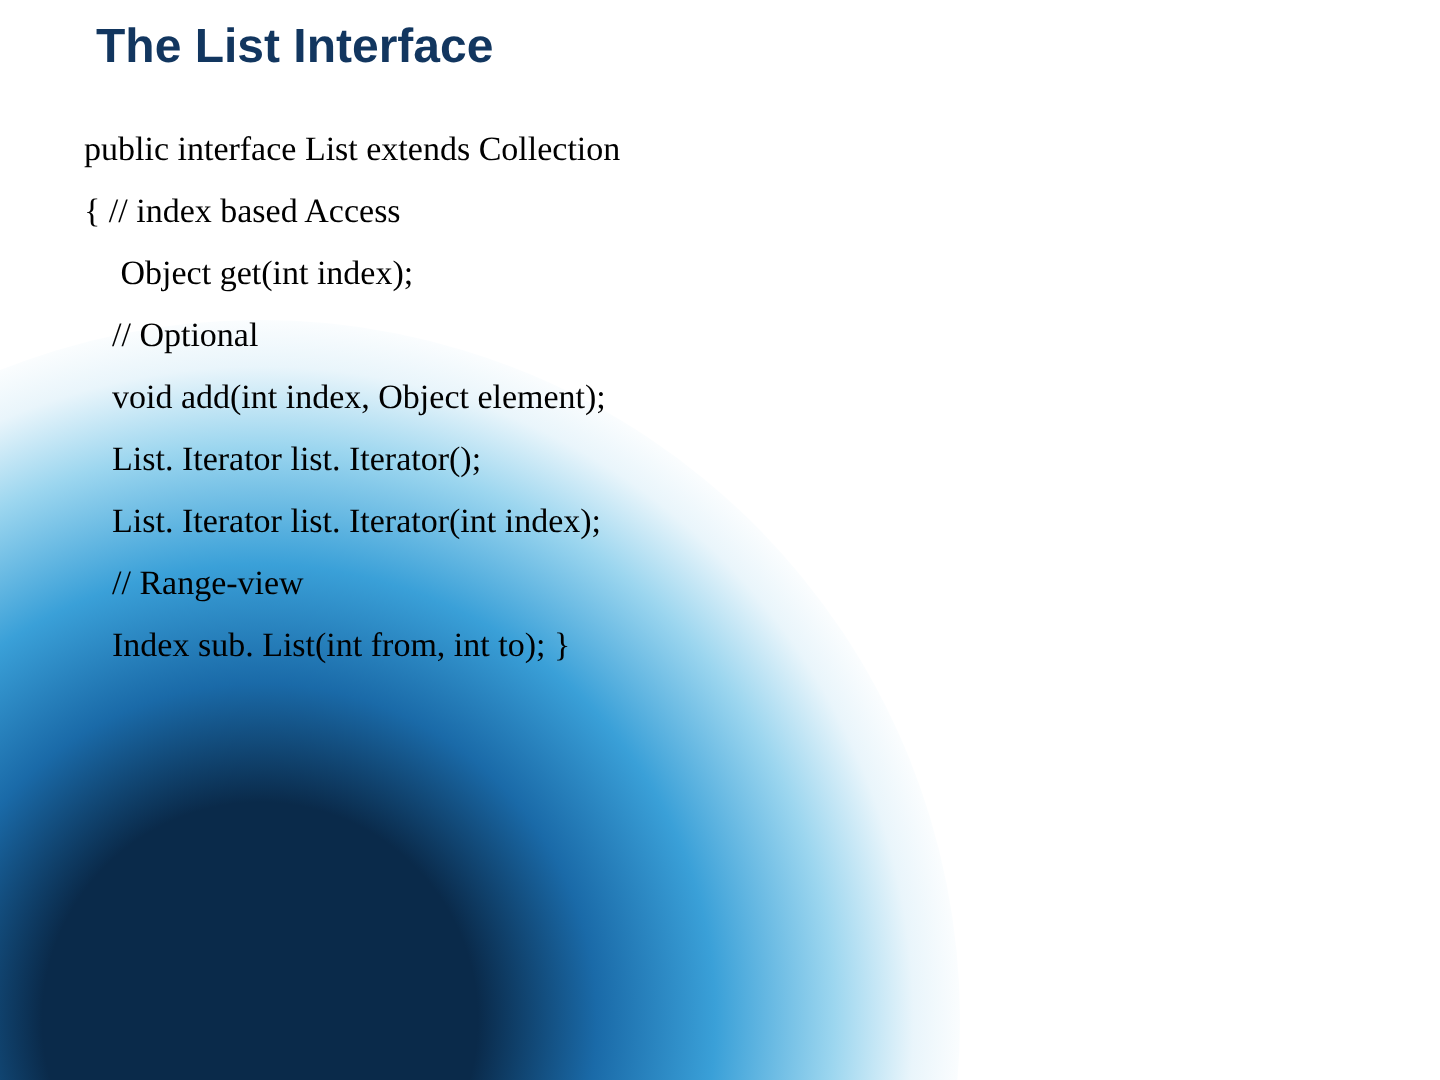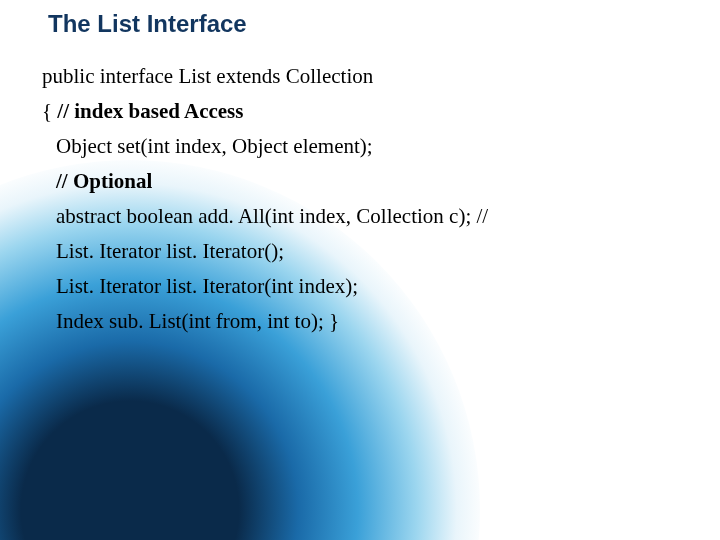--- a/index.html
+++ b/index.html
@@ -46,40 +46,41 @@
     color: #12365f;
     letter-spacing: 0px;
     z-index: 2;
   }
   .body {
     position: absolute;
     top: 66px;
     left: 42px;
     right: 30px;
     z-index: 2;
-    font-size: 21px;
+    font-size: 17px;
     color: #000;
     line-height: 1.0;
   }
   .body .line {
     margin: 0 0 14px 0;
     white-space: pre;
   }
   .body .indent1 { padding-left: 14px; }
-  .bold { font-weight: bold; }
+  .bold { font-weight: normal; }
 </style>
 </head>
 <body>
 
 <div class="slide">
   <div class="sweep"></div>
   <div class="title">The List Interface</div>
   <div class="body">
       <div class="line">public interface List extends Collection</div>
       <div class="line">{ <span class="bold">// index based Access</span></div>
-      <div class="line indent1">Object set(int index, Object element);</div>
+      <div class="line indent1"> Object get(int index);</div>
       <div class="line indent1"><span class="bold">// Optional</span></div>
-      <div class="line indent1">abstract boolean add. All(int index, Collection c); //</div>
+      <div class="line indent1">void add(int index, Object element);</div>
       <div class="line indent1">List. Iterator list. Iterator();</div>
       <div class="line indent1">List. Iterator list. Iterator(int index);</div>
+      <div class="line indent1"><span class="bold">// Range-view</span></div>
       <div class="line indent1">Index sub. List(int from, int to); }</div>
     </div>
 </div>
 
 </body></html>

